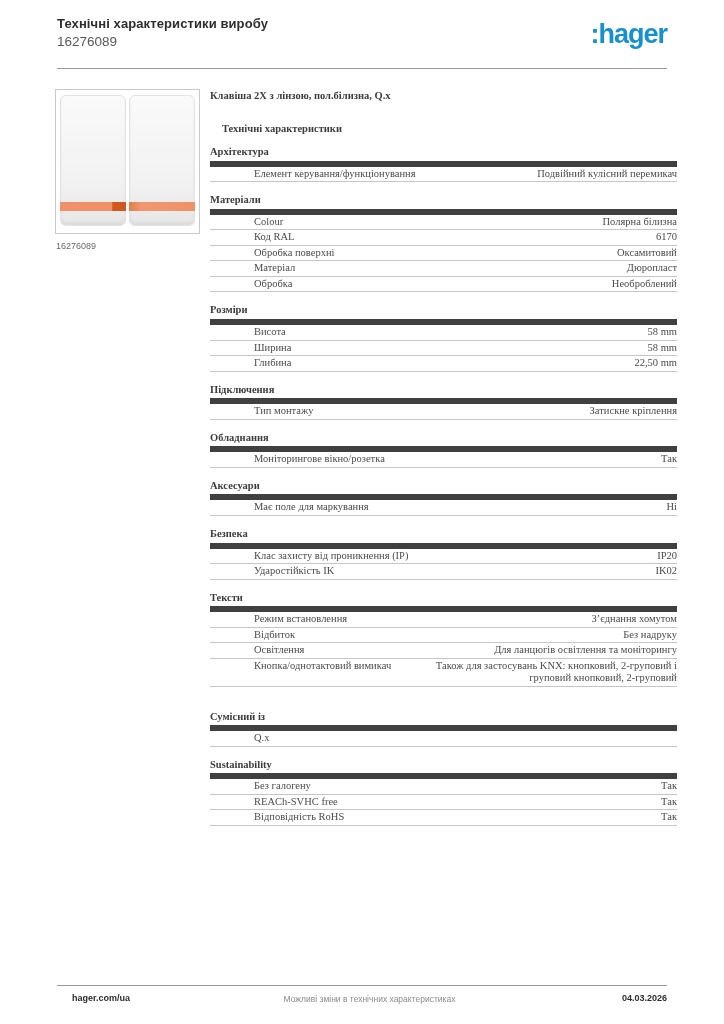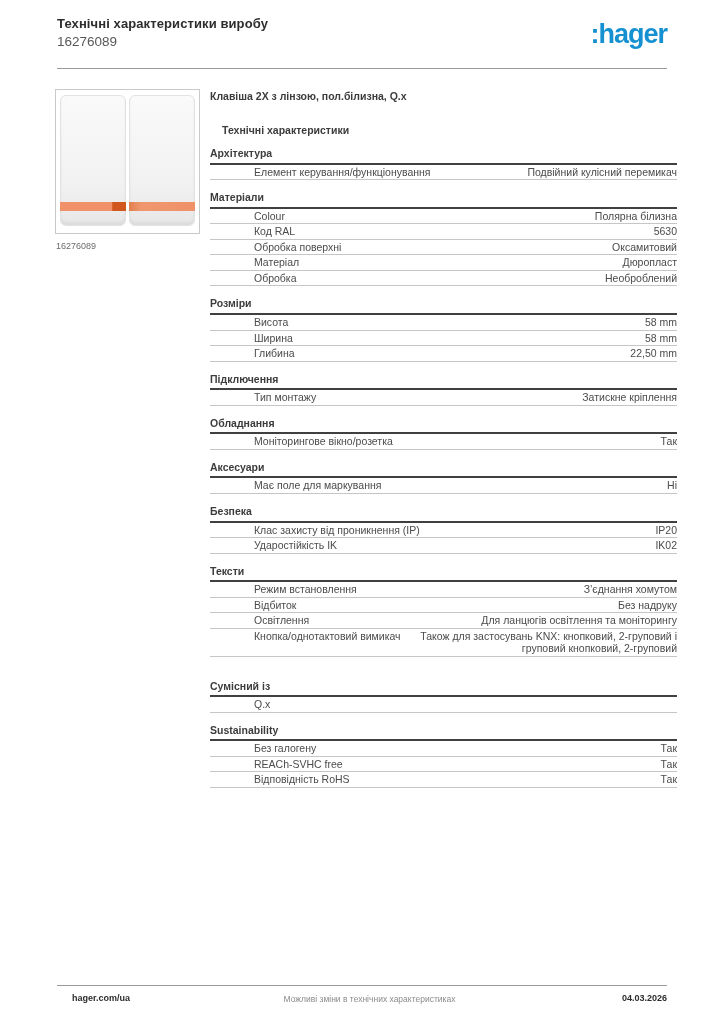--- a/index.html
+++ b/index.html
@@ -21,28 +21,28 @@
                    display:flex; gap:3px; padding:5px 4px 7px 4px; }
   .rocker-key { flex:1; position:relative; border-radius:6px;
                 background:linear-gradient(180deg,#fafafa 0%,#f1f1f1 70%,#e7e7e7 100%);
                 border:1px solid #e2e2e2;
                 box-shadow:inset 0 -3px 3px rgba(0,0,0,.05); }
   .lens-strip { position:absolute; left:-1px; right:-1px; bottom:14px; height:9px; }
   .lens-left  { background:linear-gradient(90deg,#f0916a 0%,#f0916a 78%,#d2571e 80%,#d2571e 100%); }
   .lens-right { background:linear-gradient(90deg,#e07e4e 0%,#f0976f 18%,#ef9168 100%); }
   .product-caption { position:absolute; left:56px; top:241px; font-size:9px; color:#6b6b6b; }
   
-  .right-col { position:absolute; left:210px; top:90px; width:467px; }
+  .right-col { position:absolute; left:210px; top:90px; width:467px;font-family:Liberation Serif, serif; }
   .product-title { font-size:10.5px; font-weight:bold; color:#3c3c3c; }
   .spec-heading { font-size:10.5px; font-weight:bold; color:#3c3c3c;
                   margin:22px 0 4px 12px; }
   .section { margin-top:12px; }
   .section.gap-before { margin-top:24px; }
   .section-title { font-size:10.5px; font-weight:bold; color:#3c3c3c;
-                   padding-bottom:3px; border-bottom:2px solid #404040; line-height:1.1; }
+                   padding-bottom:3px; border-bottom:6px solid #404040; line-height:1.1; }
   .spec-row { display:flex; justify-content:space-between; align-items:flex-start;
               font-size:10.5px; color:#4b4b4b; padding:1px 0 1.5px 0;
               border-bottom:1px solid #c6c6c6; line-height:1.15; }
   .row-label { padding-right:14px; white-space:nowrap;margin-left:44px; }
   .row-value { flex:1; text-align:right; }
   
   .footer-rule { position:absolute; left:57px; right:57px; top:985px;
                  border-top:1px solid #9a9a9a; }
   .footer { position:absolute; left:72px; right:57px; top:993px; height:14px;
             font-size:9px; }
@@ -84,21 +84,21 @@
         </div>
       </div>
       <div class="section">
         <div class="section-title">Матеріали</div>
         <div class="spec-row">
           <span class="row-label">Colour</span>
           <span class="row-value">Полярна білизна</span>
         </div>
         <div class="spec-row">
           <span class="row-label">Код RAL</span>
-          <span class="row-value">5630</span>
+          <span class="row-value">6170</span>
         </div>
         <div class="spec-row">
           <span class="row-label">Обробка поверхні</span>
           <span class="row-value">Оксамитовий</span>
         </div>
         <div class="spec-row">
           <span class="row-label">Матеріал</span>
           <span class="row-value">Дюропласт</span>
         </div>
         <div class="spec-row">

